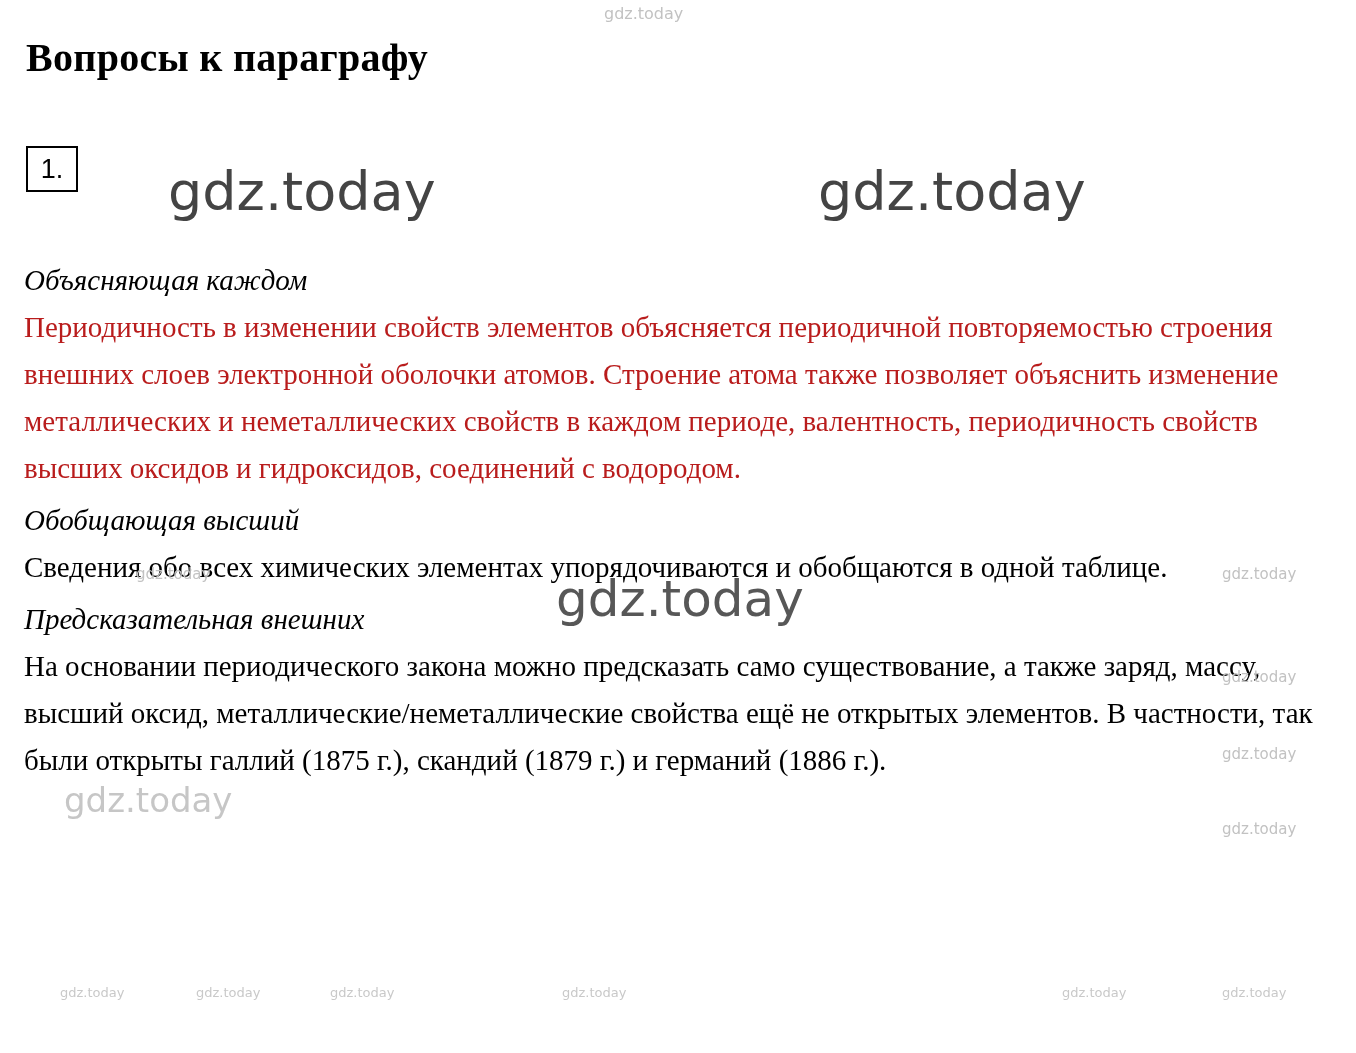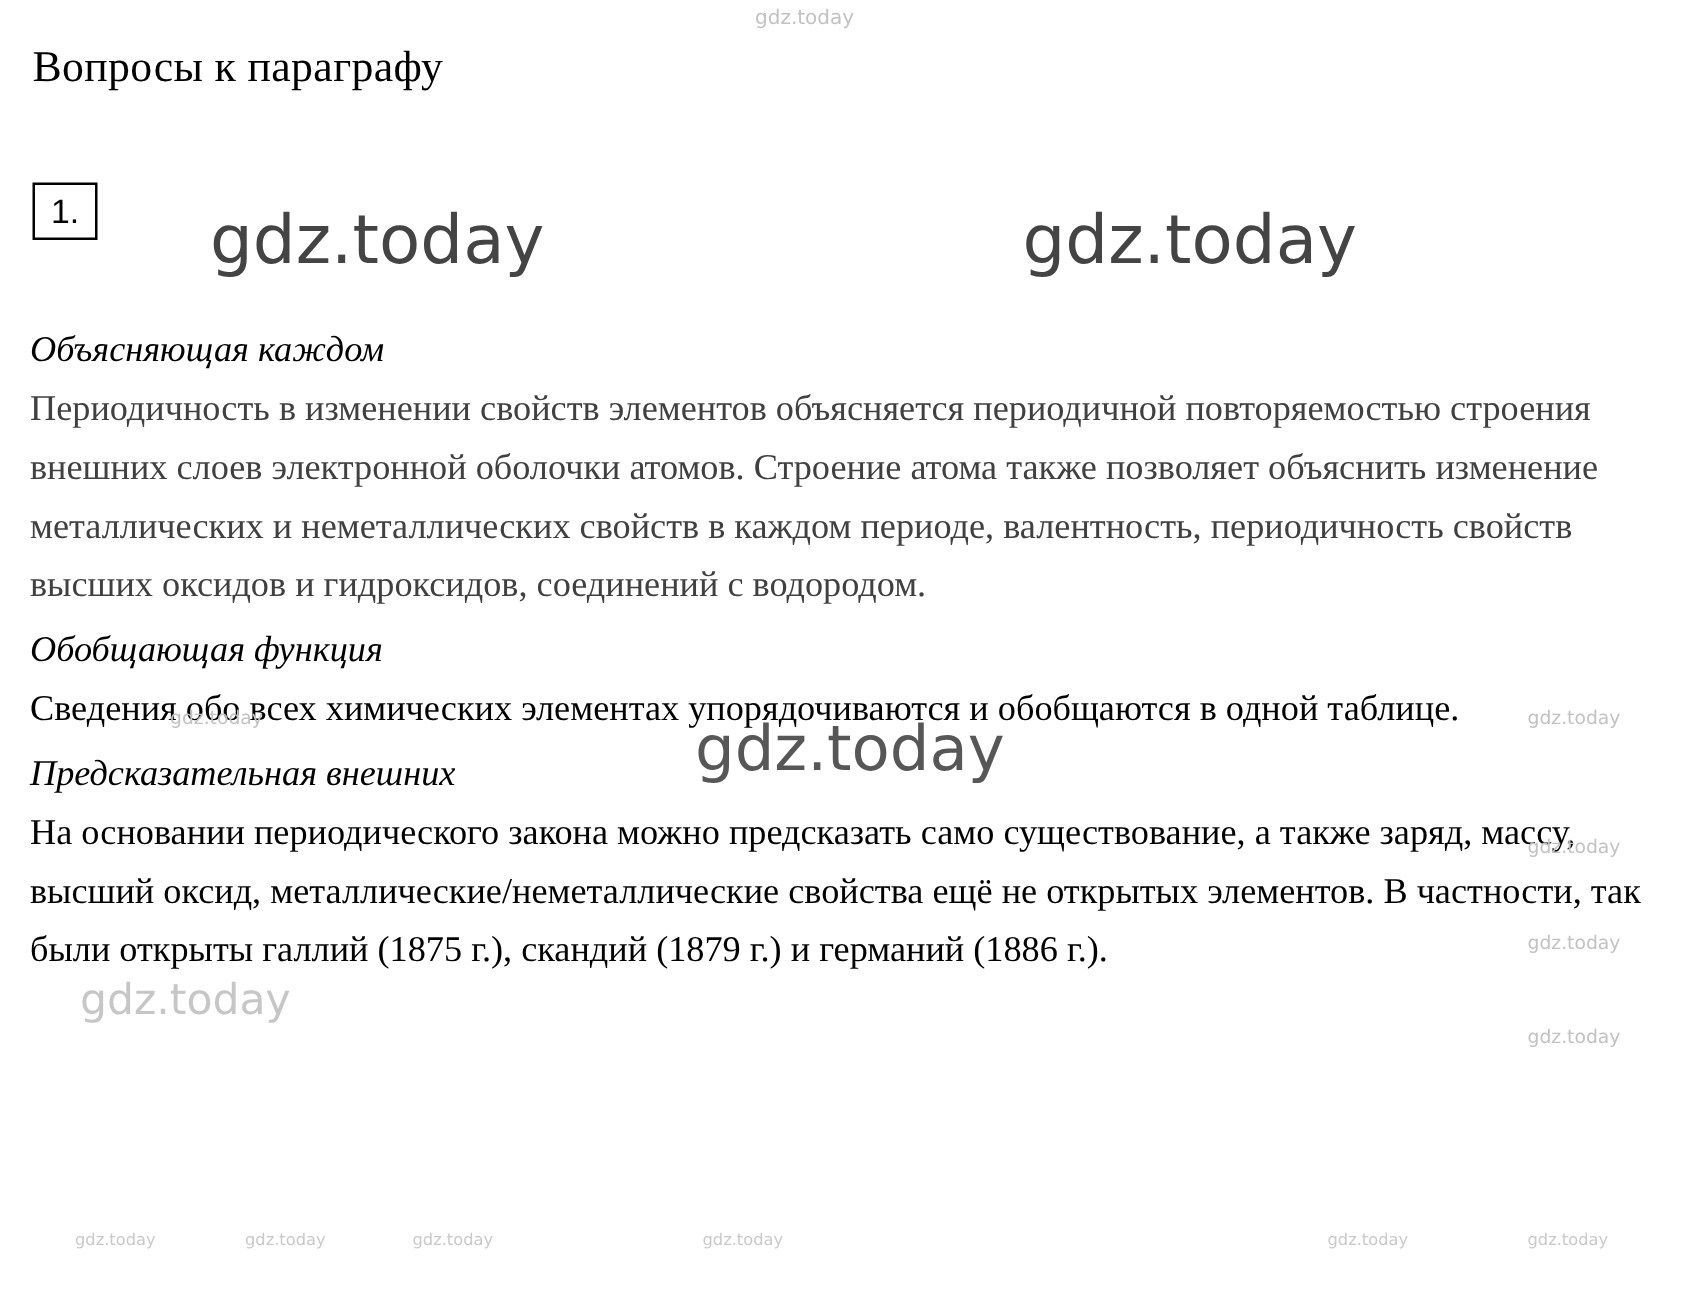--- a/index.html
+++ b/index.html
@@ -53,22 +53,22 @@
     left: 0;
     top: 0;
     width: 1356px;
     height: 798px;
   }
 
   .heading {
     position: absolute;
     left: 26px;
     top: 34px;
-    font-size: 35px;
-    font-weight: normal;
+    font-size: 40px;
+    font-weight: bold;
     letter-spacing: 0.3px;
   }
 
   .qnum {
     position: absolute;
     left: 26px;
     top: 146px;
     width: 52px;
     height: 46px;
     border: 2px solid #000;
@@ -95,21 +95,21 @@
     margin: 0 0 2px 0;
   }
 
   .para {
     font-size: 29px;
     line-height: 1.62;
     margin: 0 0 6px 0;
   }
 
   .para.faded {
-    color: #404040;
+    color: #b91c1c;
   }
 </style>
 </head>
 <body>
 
 <div class="page">
 
   <div class="wm wm-blue wm-small" style="left:604px; top:4px; font-size:16px;">gdz.today</div>
 
   <div class="heading">Вопросы к параграфу</div>
@@ -117,21 +117,21 @@
   <div class="qnum">1.</div>
 
   <div class="wm wm-big" style="left:168px; top:160px;">gdz.today</div>
   <div class="wm wm-big" style="left:818px; top:160px;">gdz.today</div>
 
   <div class="body-block">
 
     <p class="sub">Объясняющая каждом</p>
     <p class="para faded">Периодичность в изменении свойств элементов объясняется периодичной повторяемостью строения внешних слоев электронной оболочки атомов. Строение атома также позволяет объяснить изменение металлических и неметаллических свойств в каждом периоде, валентность, периодичность свойств высших оксидов  и гидроксидов, соединений с водородом.</p>
 
-    <p class="sub">Обобщающая функция</p>
+    <p class="sub">Обобщающая высший</p>
     <p class="para">Сведения обо всех химических элементах упорядочиваются и обобщаются в одной таблице.</p>
 
     <p class="sub">Предсказательная внешних</p>
     <p class="para">На основании периодического закона можно предсказать само существование, а также заряд, массу, высший оксид, металлические/неметаллические свойства ещё не открытых элементов. В частности, так были открыты галлий (1875 г.), скандий (1879 г.) и германий (1886 г.).</p>
 
   </div>
 
   <div class="wm wm-mid" style="left:556px; top:570px;">gdz.today</div>
 
   <div class="wm wm-small" style="left:136px; top:565px;">gdz.today</div>

